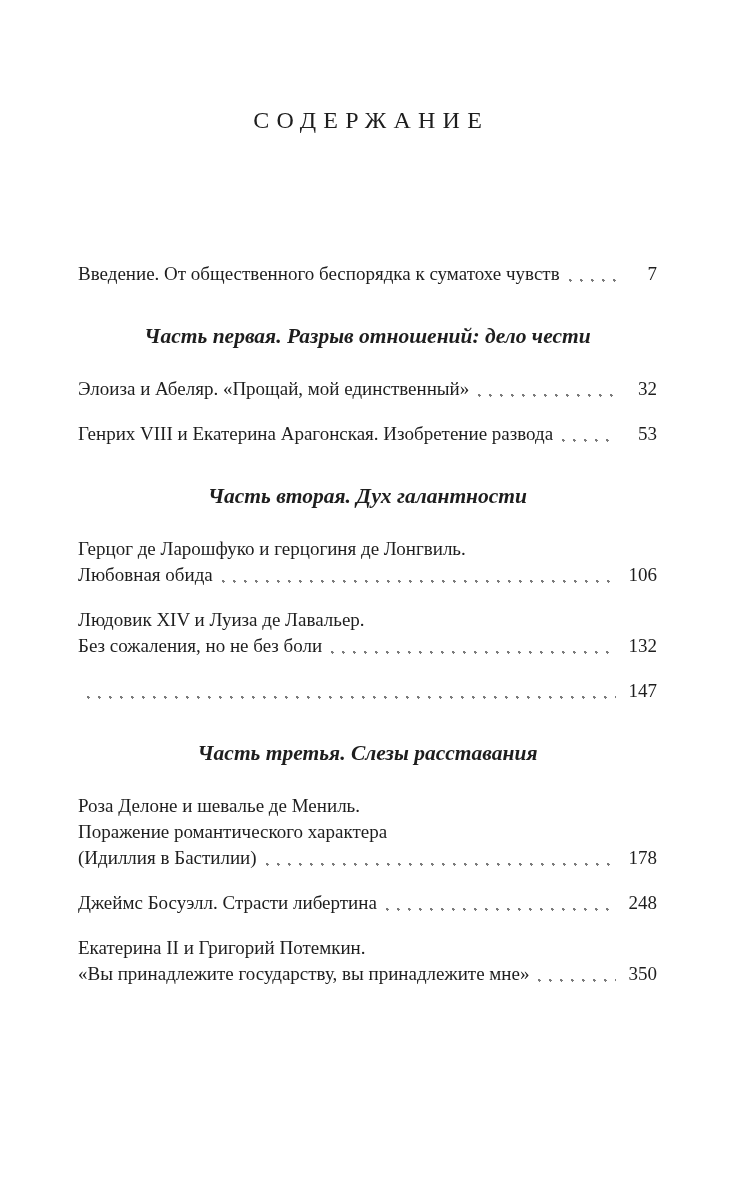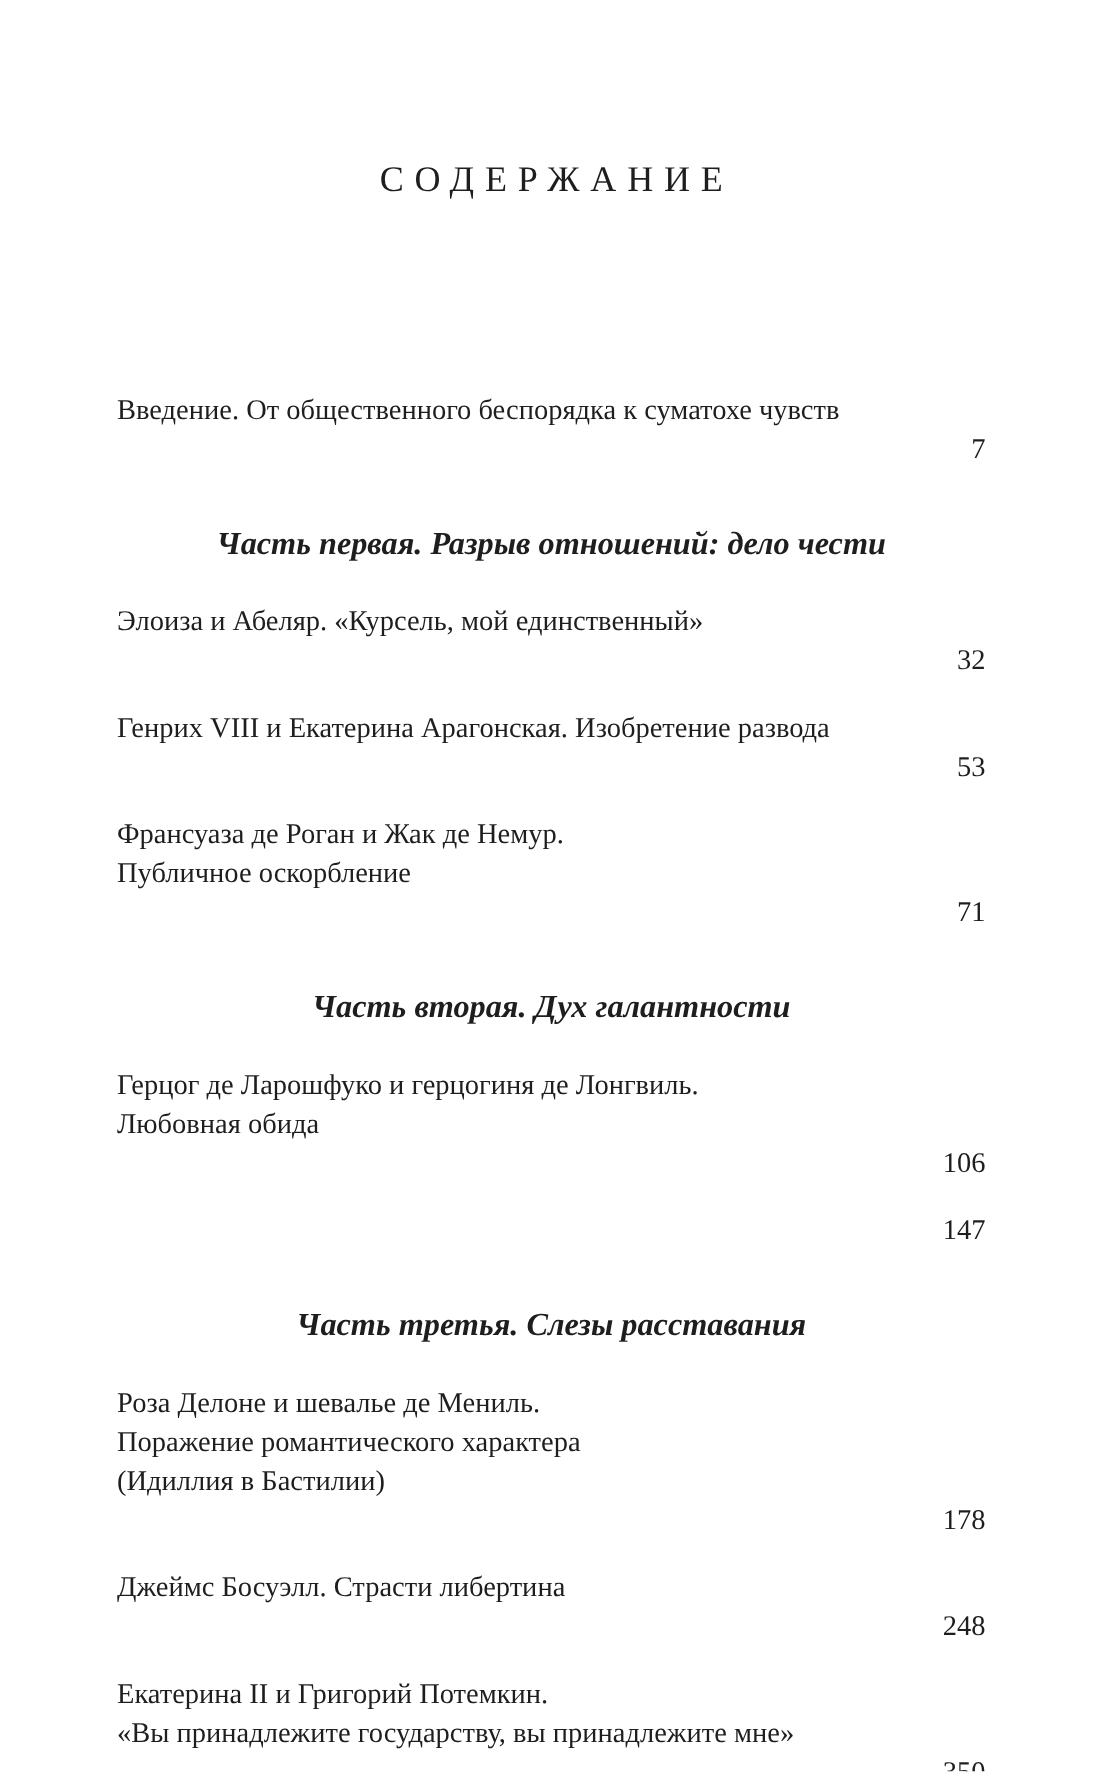--- a/index.html
+++ b/index.html
@@ -42,21 +42,20 @@
     font-size: 19px;
     line-height: 26px;
     margin: 0 0 19px 0;
   }
   .entry-line {
     display: block;
   }
   .entry-line-last {
     display: flex;
     align-items: stretch;
-    flex-direction: column;
   }
   .entry-text {
     white-space: nowrap;
     flex: 0 0 auto;
   }
   .leader {
     flex: 1 1 auto;
     min-width: 6px;
     margin: 0 9px 0 9px;
     background-image: radial-gradient(circle at 1.3px 1.3px, #7a7a7a 1.25px, rgba(0,0,0,0) 1.45px);
@@ -85,54 +84,54 @@
         <span class="entry-text">Введение. От общественного беспорядка к суматохе чувств</span>
         <span class="leader"></span>
         <span class="page-num">7</span>
       </div>
     </div>
 
     <h2 class="part-heading">Часть первая. Разрыв отношений: дело чести</h2>
 
     <div class="entry">
       <div class="entry-line entry-line-last">
-        <span class="entry-text">Элоиза и Абеляр. «Курсель, мой единственный»</span>
+        <span class="entry-text">Элоиза и Абеляр. «Прощай, мой единственный»</span>
         <span class="leader"></span>
         <span class="page-num">32</span>
       </div>
     </div>
 
     <div class="entry">
       <div class="entry-line entry-line-last">
         <span class="entry-text">Генрих VIII и Екатерина Арагонская. Изобретение развода</span>
         <span class="leader"></span>
         <span class="page-num">53</span>
       </div>
     </div>
 
-    <div class="entry">
-      <div class="entry-line">Франсуаза де Роган и Жак де Немур.</div>
-      <div class="entry-line entry-line-last">
-        <span class="entry-text">Публичное оскорбление</span>
-        <span class="leader"></span>
-        <span class="page-num">71</span>
-      </div>
-    </div>
 
     <h2 class="part-heading">Часть вторая. Дух галантности</h2>
 
     <div class="entry">
       <div class="entry-line">Герцог де Ларошфуко и герцогиня де Лонгвиль.</div>
       <div class="entry-line entry-line-last">
         <span class="entry-text">Любовная обида</span>
         <span class="leader"></span>
         <span class="page-num">106</span>
       </div>
     </div>
 
+    <div class="entry">
+      <div class="entry-line">Людовик XIV и Луиза де Лавальер.</div>
+      <div class="entry-line entry-line-last">
+        <span class="entry-text">Без сожаления, но не без боли</span>
+        <span class="leader"></span>
+        <span class="page-num">132</span>
+      </div>
+    </div>
 
     <div class="entry">
       <div class="entry-line entry-line-last">
         <span class="leader"></span>
         <span class="page-num">147</span>
       </div>
     </div>
 
     <h2 class="part-heading">Часть третья. Слезы расставания</h2>
 

